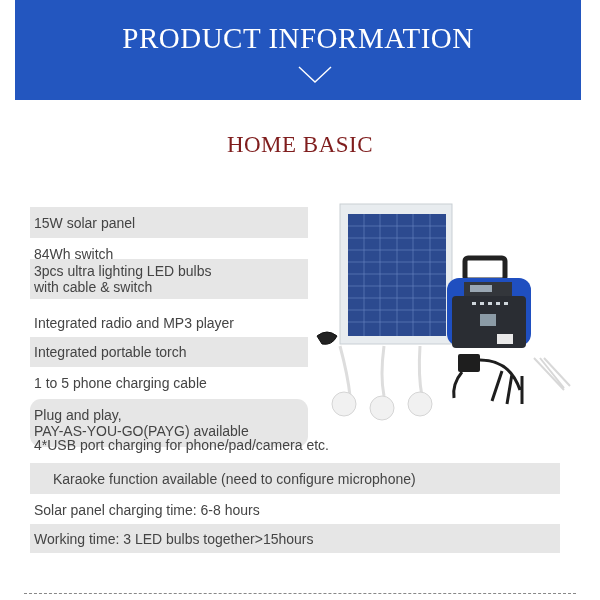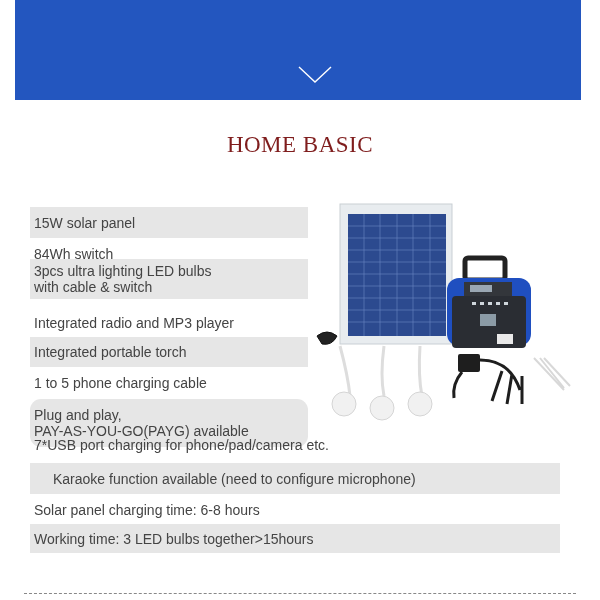--- a/index.html
+++ b/index.html
@@ -12,20 +12,21 @@
   .row.gray { background:#e6e6e6; }
   .row.wide { width:530px; }
   .row.narrow { width:278px;margin-top:21px; }
   .product-image { position:absolute; left:312px; top:196px; width:266px; height:232px; }
   .divider { position:absolute; left:24px; width:552px; top:593px; border-top:1px dashed #888888; }
 </style>
 </head>
 <body>
 
 <div class="banner">
+  <div class="banner-title">PRODUCT INFORMATION</div>
   <svg class="banner-chevron" viewBox="0 0 34 18">
     <polyline points="1,1 17,16 33,1" fill="none" stroke="#ffffff" stroke-width="1.4"></polyline>
   </svg>
 </div>
 
 <div class="section-title">HOME BASIC</div>
 
 <div class="row gray narrow" style="top:186px;height:31px;">
     <span>15W solar panel</span>
   </div>
@@ -39,21 +40,21 @@
   </div>
 <div class="row gray narrow" style="top:316px;height:30px;">
     <span>Integrated portable torch</span>
   </div>
 <div class="row narrow" style="top:348px;height:28px;">
     <span>1 to 5  phone charging cable</span>
   </div>
 <div class="row gray narrow" style="top:378px;height:48px;white-space:pre-line;border-radius:11px;"><span>Plug and play,
 PAY-AS-YOU-GO(PAYG) available</span></div>
 <div class="row wide" style="top:432px;height:26px;">
-    <span>7*USB port charging for phone/pad/camera etc.</span>
+    <span>4*USB port charging for phone/pad/camera etc.</span>
   </div>
 <div class="row gray wide" style="top:463px;height:31px;padding-left:23px;">
     <span>Karaoke function available (need to configure microphone)</span>
   </div>
 <div class="row wide" style="top:497px;height:26px;">
     <span>Solar panel charging time: 6-8 hours</span>
   </div>
 <div class="row gray wide" style="top:524px;height:29px;">
     <span>Working time: 3 LED bulbs together&gt;15hours</span>
   </div>

